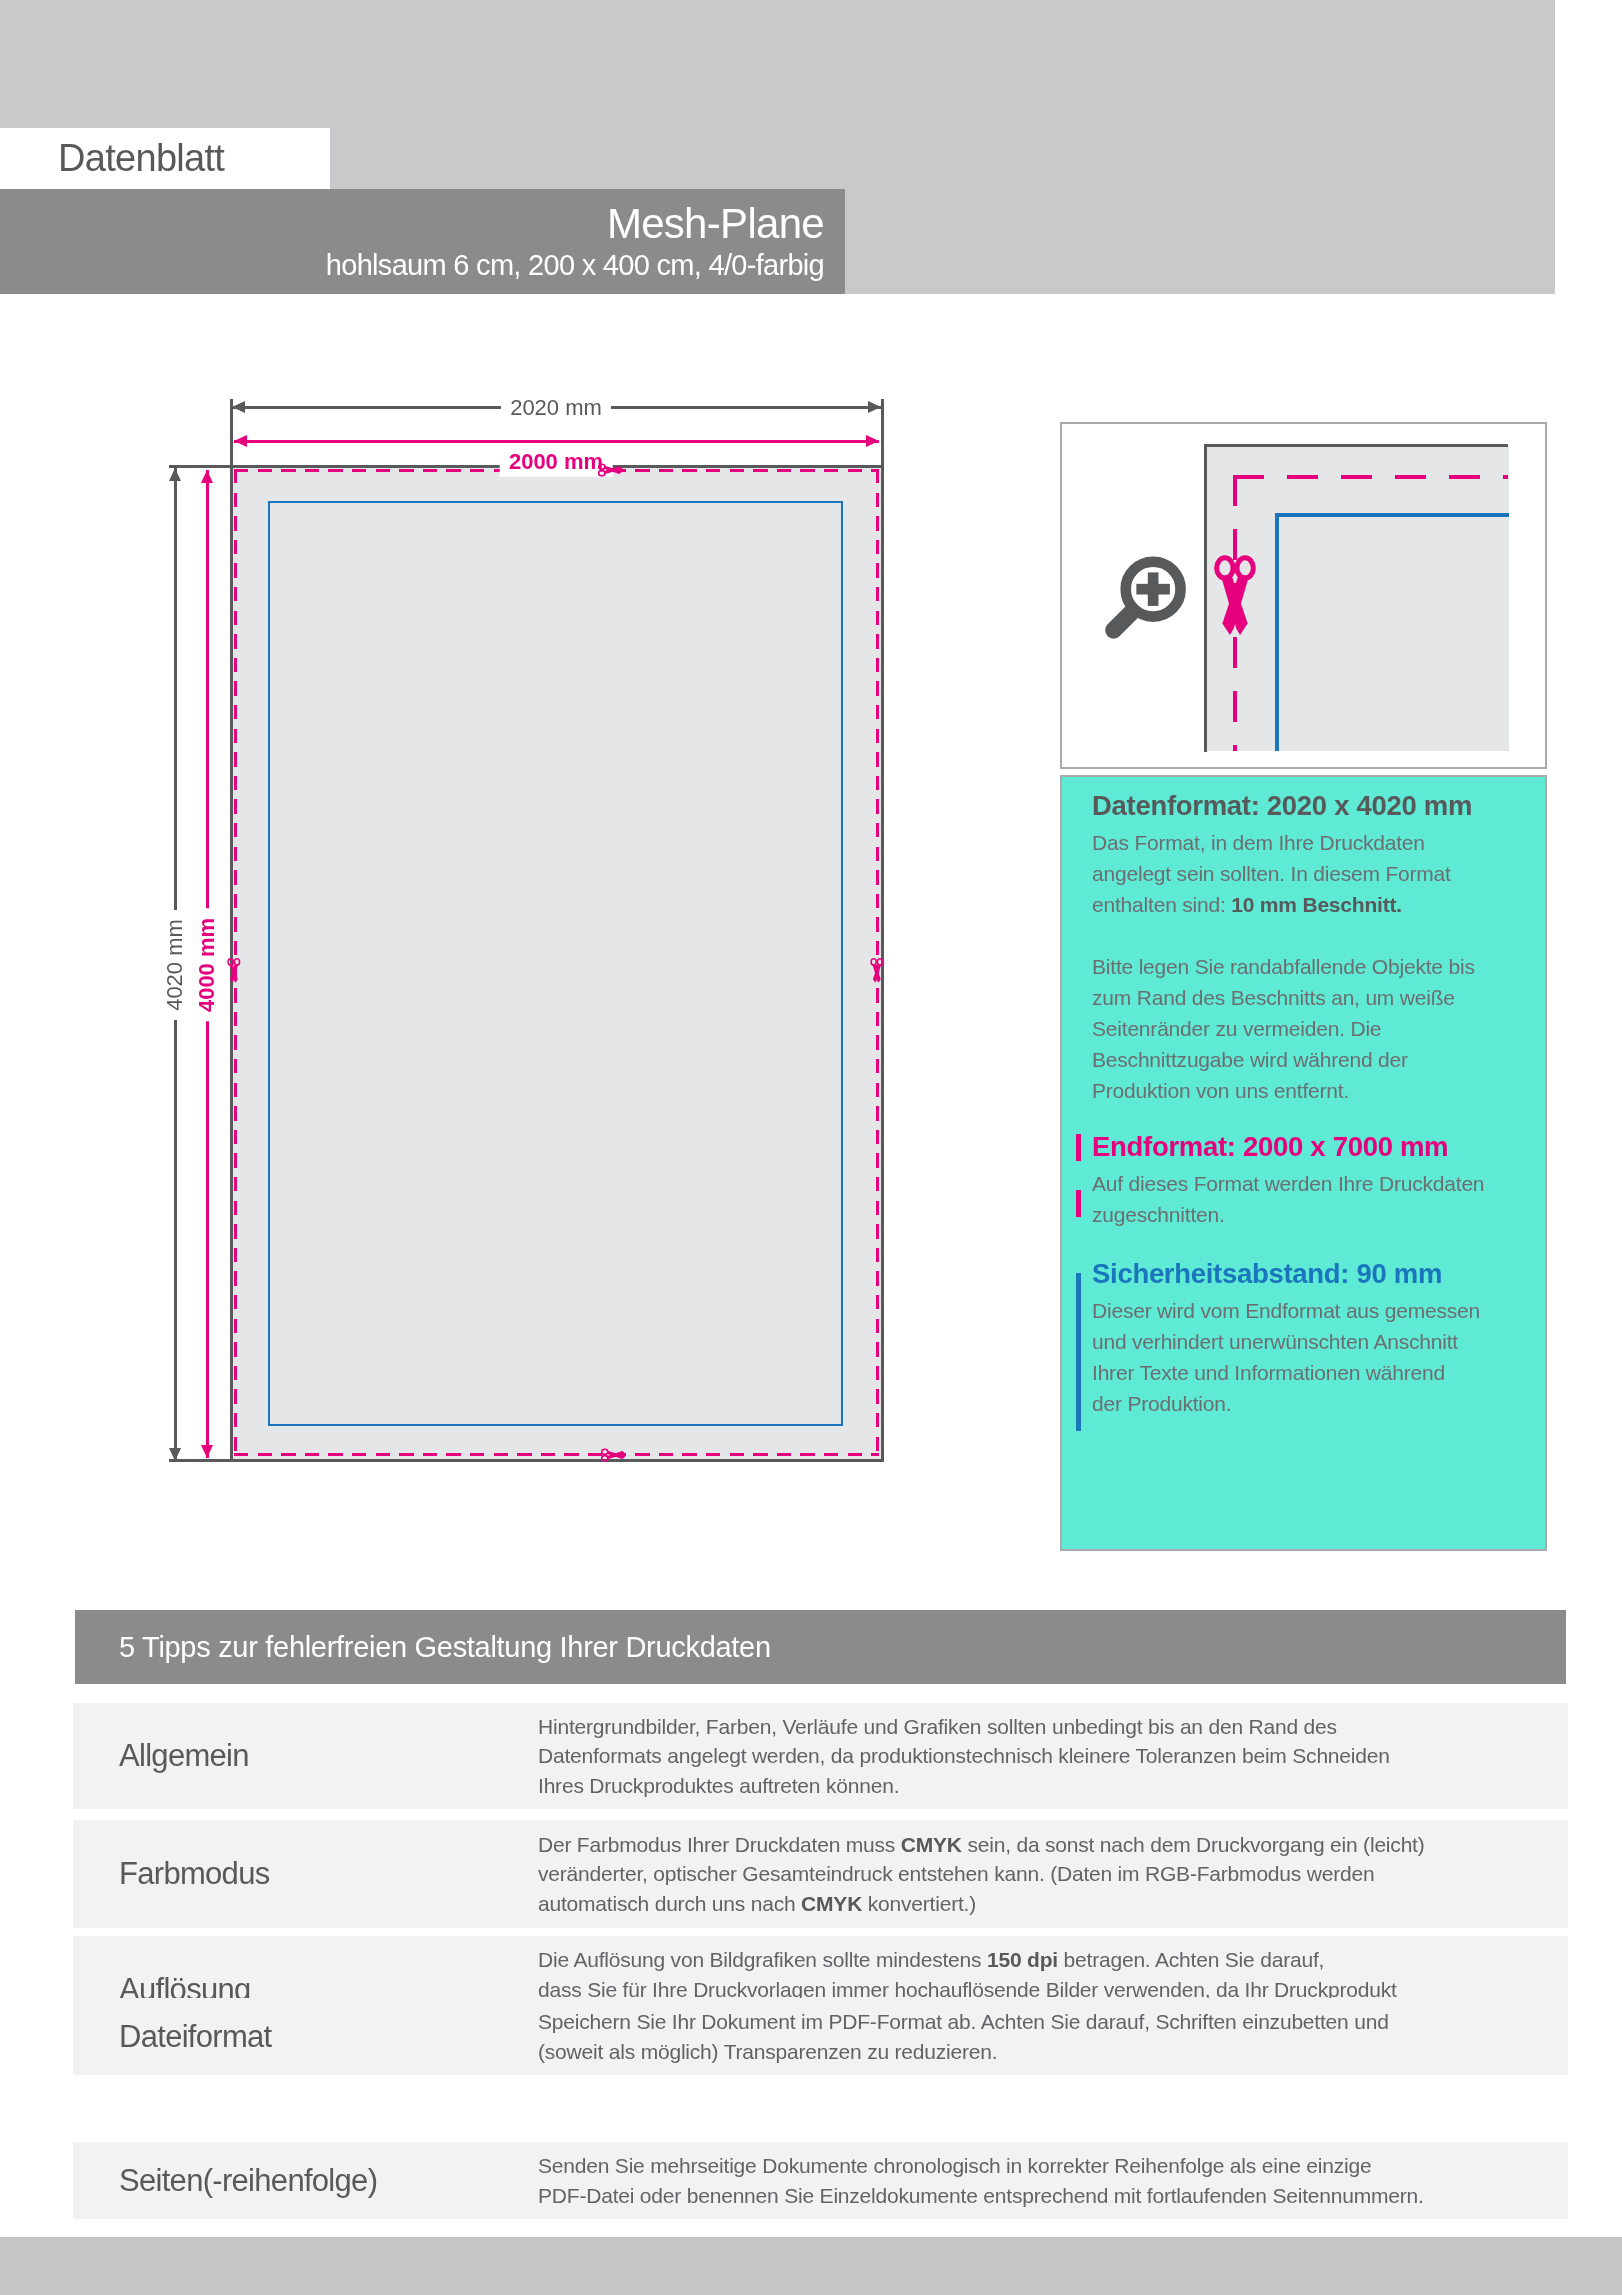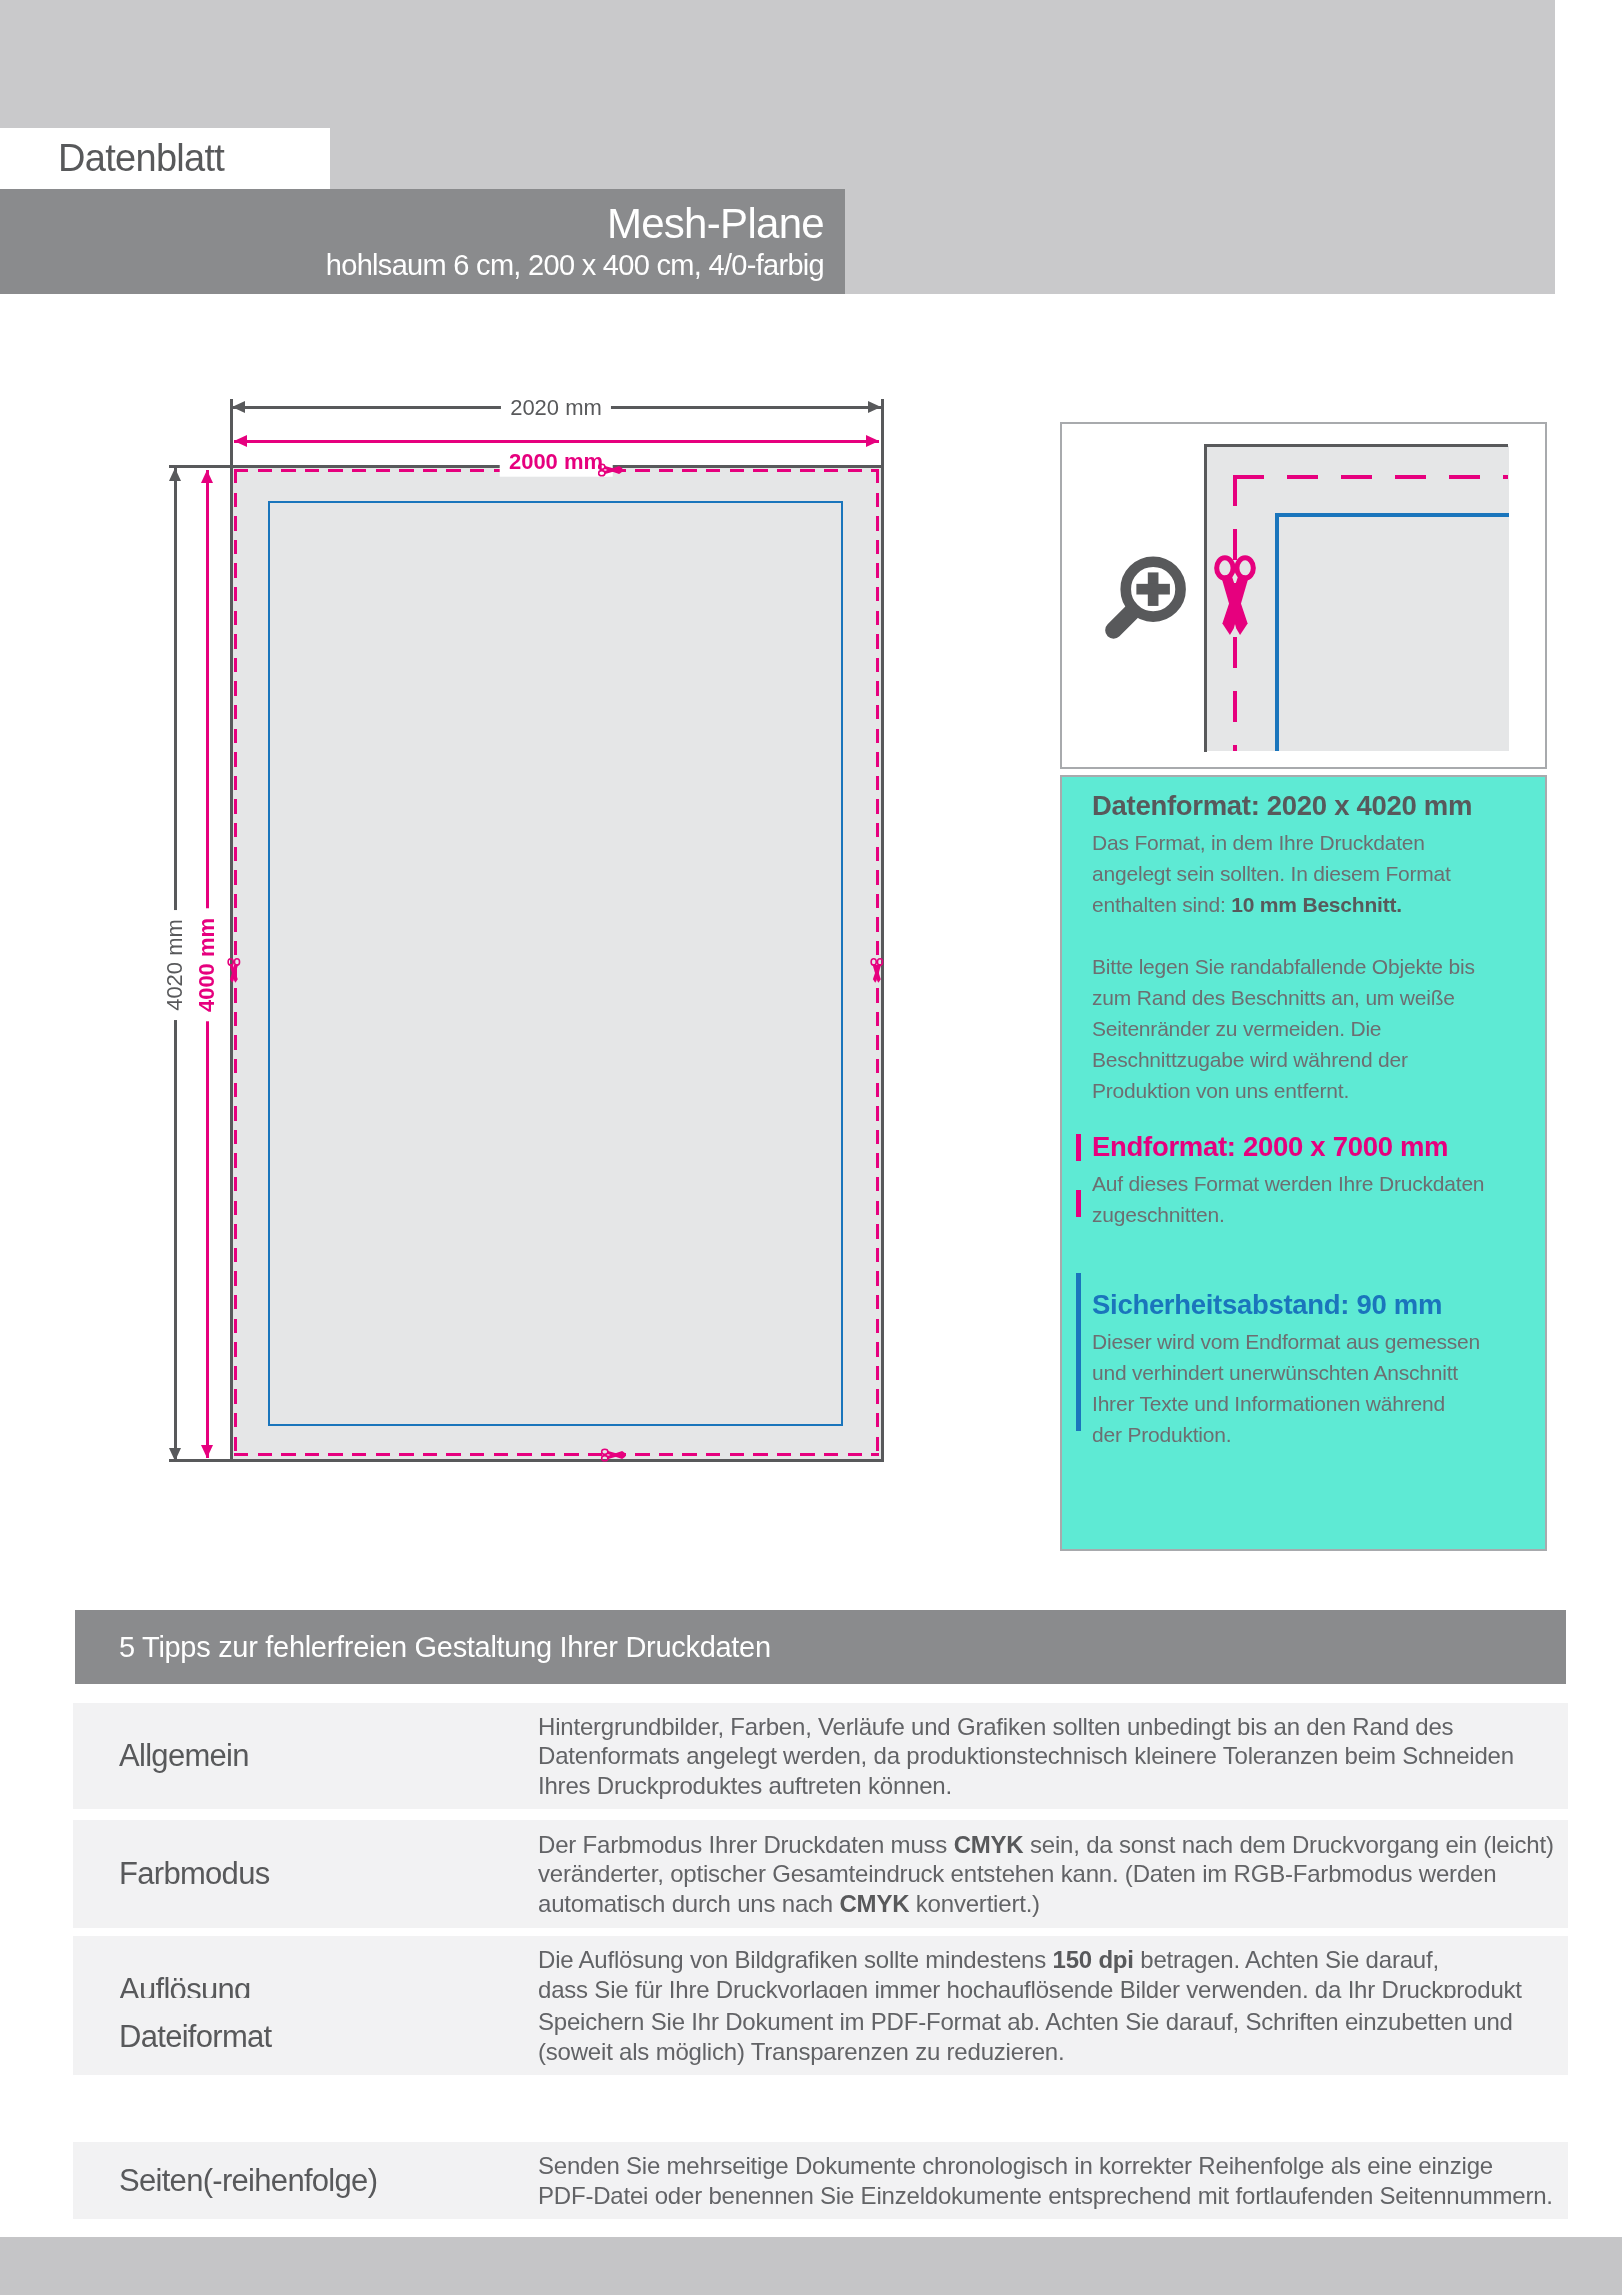--- a/index.html
+++ b/index.html
@@ -65,21 +65,21 @@
   .ip-body b{color:#58595b;}
   .bar-endformat{position:absolute;left:14.4px;top:357px;width:4.6px;height:85px;
       background:repeating-linear-gradient(to bottom,#e6007e 0 27.5px,transparent 27.5px 56px);}
   .bar-safety{position:absolute;left:14.4px;top:496px;width:4.6px;height:158px;background:#1a75bc;}
 
   
   .tips-banner{left:75px;top:1610px;width:1491px;height:74px;background:#8a8b8d;
                color:#ffffff;font-size:29px;line-height:74px;padding-left:44px;box-sizing:border-box;letter-spacing:-0.3px;}
   .tip-row{left:73px;width:1495px;background:#f2f2f3;display:flex;align-items:center;box-sizing:border-box;}
   .tip-label{width:465px;padding-left:46px;box-sizing:border-box;font-size:31px;color:#58595b;letter-spacing:-0.7px;flex-shrink:0;}
-  .tip-body{font-size:24px;line-height:29.4px;color:#626366;letter-spacing:-0.2px;}
+  .tip-body{font-size:21px;line-height:29.4px;color:#626366;letter-spacing:-0.2px;}
   .tip-body b{color:#58595b;}
   .row1{top:1703px;height:106px;}
   .row2{top:1820px;height:108px;}
   .row3{top:1936px;height:107px;}
   .row4{top:1998px;height:77px;}
   .row5{top:2142px;height:77px;}
 
   .footer-band{left:0;top:2237px;width:1623px;height:58px;background:#c5c5c7;}
 </style>
 </head>
@@ -175,21 +175,21 @@
     <div class="ip-section" style="top:11.8px;">
       <div class="ip-h ip-h-dark">Datenformat: 2020 x 4020 mm</div>
       <div class="ip-body">Das Format, in dem Ihre Druckdaten<br>angelegt sein sollten. In diesem Format<br>enthalten sind: <b>10 mm Beschnitt.</b><br><br>Bitte legen Sie randabfallende Objekte bis<br>zum Rand des Beschnitts an, um weiße<br>Seitenränder zu vermeiden. Die<br>Beschnittzugabe wird während der<br>Produktion von uns entfernt.</div>
     </div>
     <div class="bar-endformat"></div>
     <div class="ip-section" style="top:353px;">
       <div class="ip-h ip-h-magenta">Endformat: 2000 x 7000 mm</div>
       <div class="ip-body">Auf dieses Format werden Ihre Druckdaten<br>zugeschnitten.</div>
     </div>
     <div class="bar-safety"></div>
-    <div class="ip-section" style="top:511px;">
+    <div class="ip-section" style="top:480px;">
       <div class="ip-h ip-h-blue">Sicherheitsabstand: 90 mm</div>
       <div class="ip-body">Dieser wird vom Endformat aus gemessen<br>und verhindert unerwünschten Anschnitt<br>Ihrer Texte und Informationen während<br>der Produktion.</div>
     </div>
   </div>
 
   <div class="abs tips-banner">5 Tipps zur fehlerfreien Gestaltung Ihrer Druckdaten</div>
 
   <div class="abs tip-row row1">
     <div class="tip-label">Allgemein</div>
     <div class="tip-body">Hintergrundbilder, Farben, Verläufe und Grafiken sollten unbedingt bis an den Rand des<br>Datenformats angelegt werden, da produktionstechnisch kleinere Toleranzen beim Schneiden<br>Ihres Druckproduktes auftreten können.</div>

